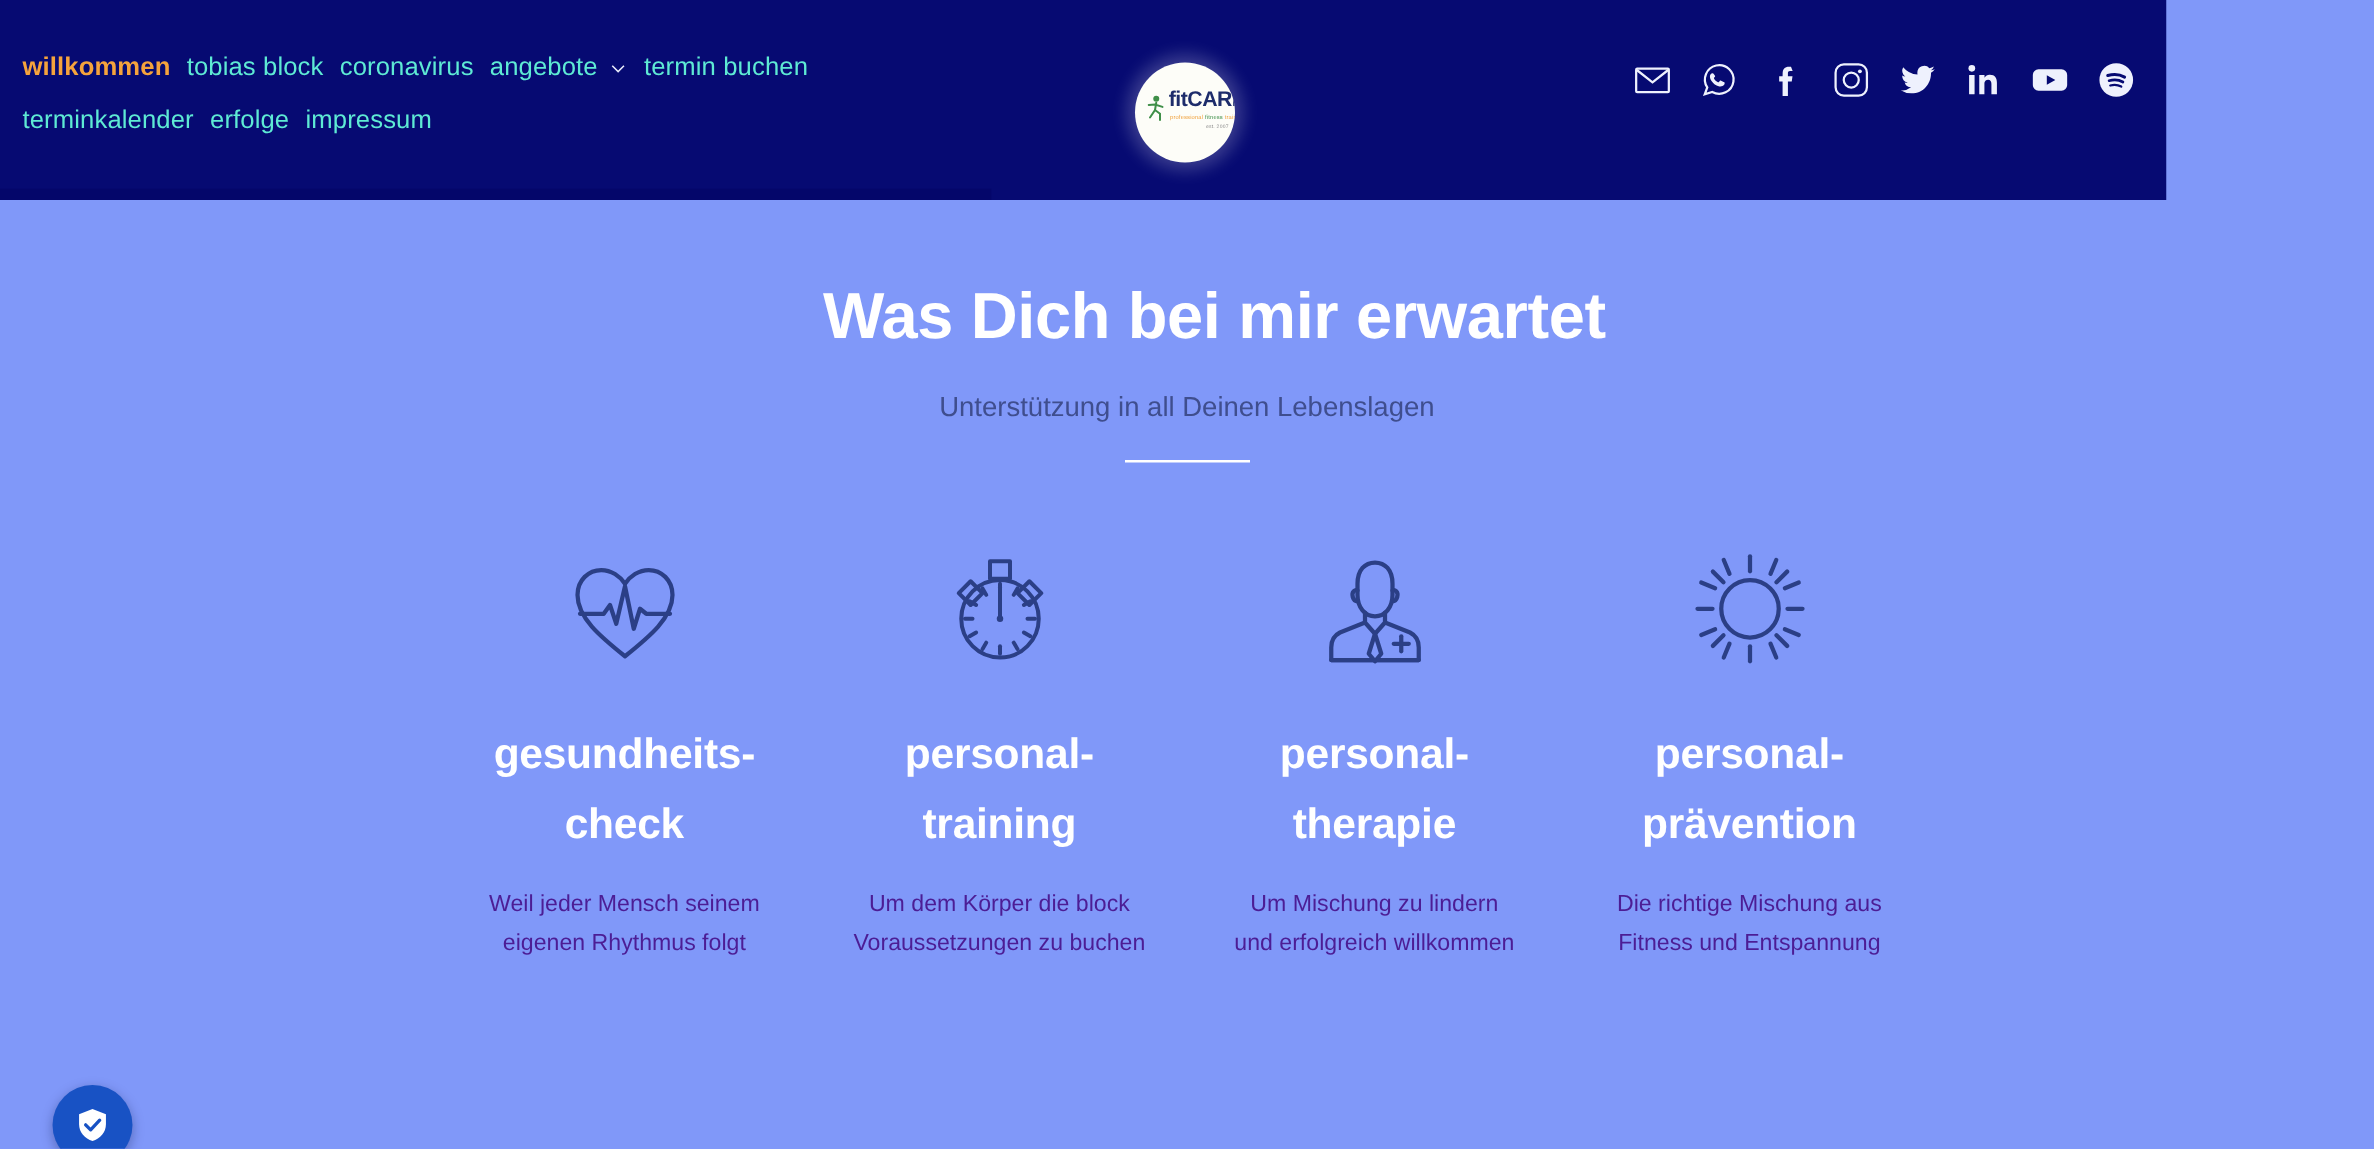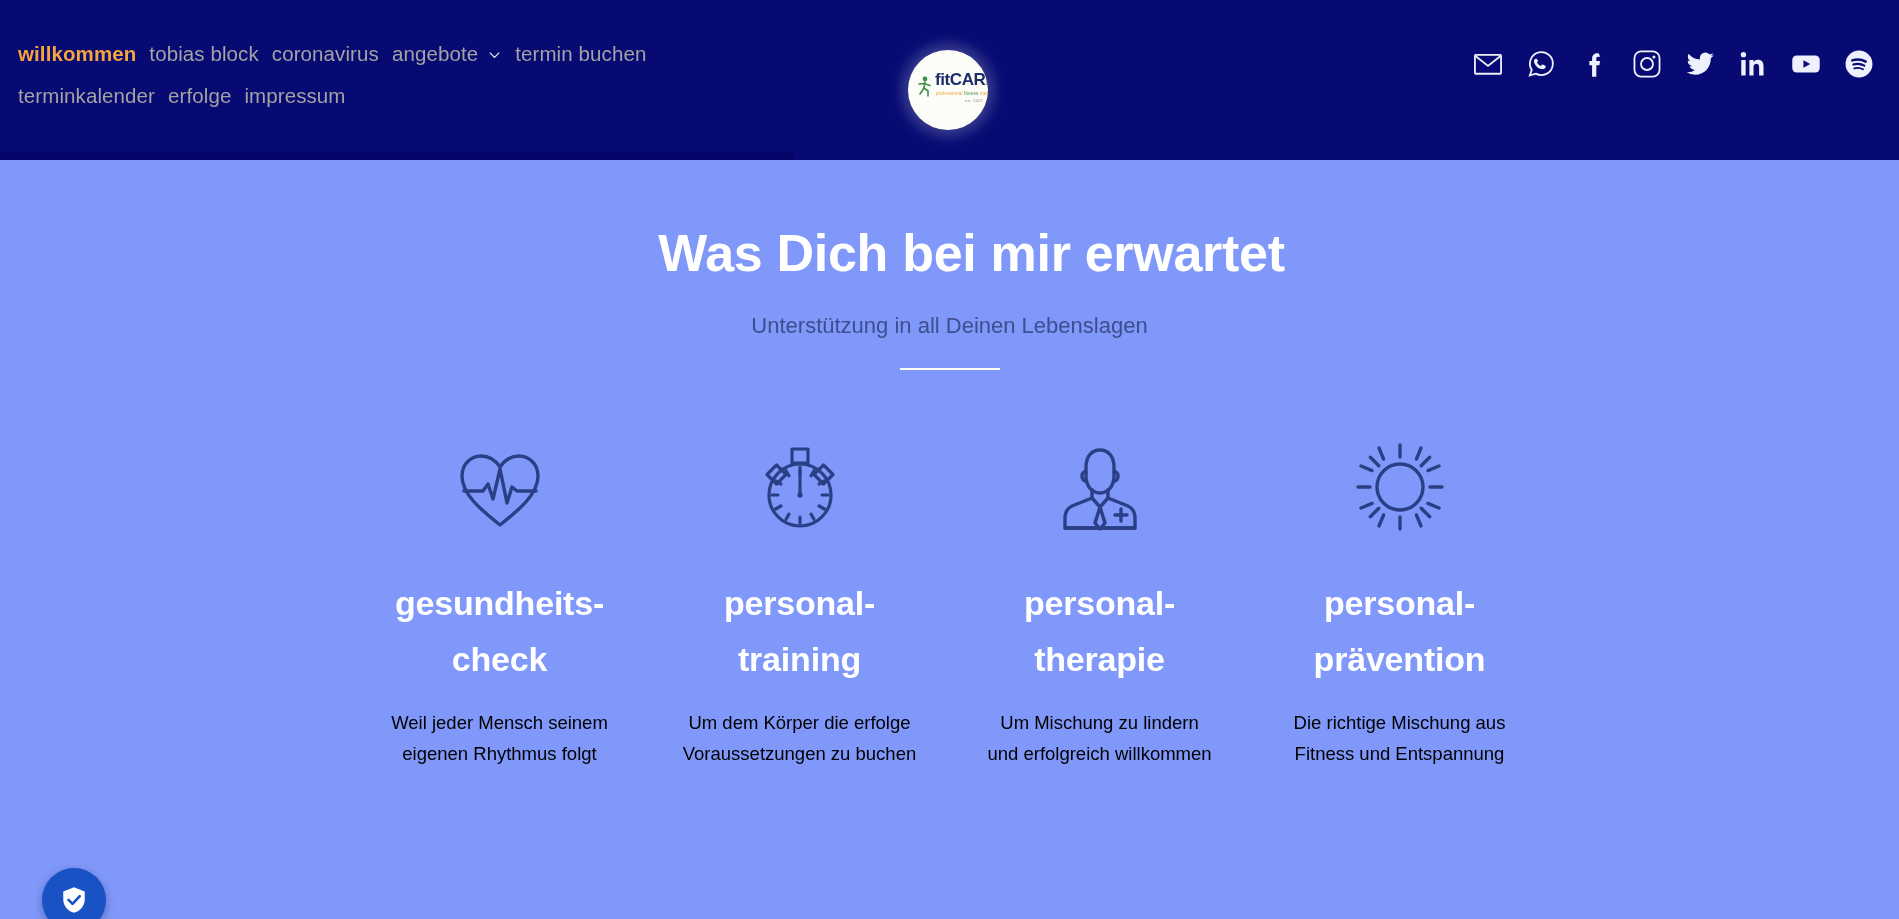--- a/index.html
+++ b/index.html
@@ -7,34 +7,34 @@
   html, body {
     width:1899px; height:919px;
     background:#8098f9;
     font-family:"Liberation Sans", sans-serif;
     overflow:hidden;
   }
 
   
   .header{
     position:relative;
-    width:1899px; height:160px;
+    width:1733px; height:160px;
     background:#060a72;
     display:flex; align-items:flex-start;
   }
   .nav{
     position:absolute;
     left:18px; top:36px;
     width:760px;
     display:flex; flex-wrap:wrap;
     align-items:center;
     column-gap:13px; row-gap:6px;
   }
   .nav-item{
-    color:#a3a3a3;
+    color:#5eead4;
     font-size:20.5px;
     letter-spacing:.1px;
     line-height:36px;
     white-space:nowrap;
     cursor:pointer;
   }
   .nav-item.active{ color:#f5a33c; font-weight:bold; }
   .nav-group{ display:flex; align-items:center; gap:9px; }
   .chev{ display:block; width:15px; height:15px; color:#e8ecfb; }
 
@@ -135,21 +135,21 @@
     font-size:34px;
     font-weight:bold;
     color:#ffffff;
     line-height:56px;
     letter-spacing:-.2px;
   }
   .card-desc{
     margin-top:20px;
     text-align:center;
     font-size:18.5px;
-    color:#000000;
+    color:#4c1d95;
     line-height:31px;
     max-width:250px;
   }
 
   
   .consent{
     position:absolute;
     left:42px; bottom:49px;
     width:64px; height:64px;
     border-radius:50%;
@@ -281,21 +281,21 @@
             <path d="M69.1 47 L74.3 44"></path>
           <path d="M36 82.3 L39 77.1"></path>
             <path d="M61 38.9 L64 33.7"></path>
         </svg>
       </div>
       <div class="card-title">
         <span>personal-</span><br>
         <span>training</span>
       </div>
       <div class="card-desc">
-        <span>Um dem Körper die erfolge</span><br>
+        <span>Um dem Körper die block</span><br>
         <span>Voraussetzungen zu buchen</span>
       </div>
     </div>
 
     <div class="card">
       <div class="card-icon">
         <svg width="100" height="100" viewBox="0 0 100 100" fill="none" stroke="currentColor" stroke-width="3.4" stroke-linecap="round" stroke-linejoin="round">
           <path d="M36 44 C32 44 31 38 33 36 C34.5 34.5 36 35.5 36 35.5"></path>
           <path d="M64 44 C68 44 69 38 67 36 C65.5 34.5 64 35.5 64 35.5"></path>
           <path d="M36 39 V30 C36 19 42 13 50 13 C58 13 64 19 64 30 V39 C64 49 58 56 50 56 C42 56 36 49 36 39 Z"></path>

